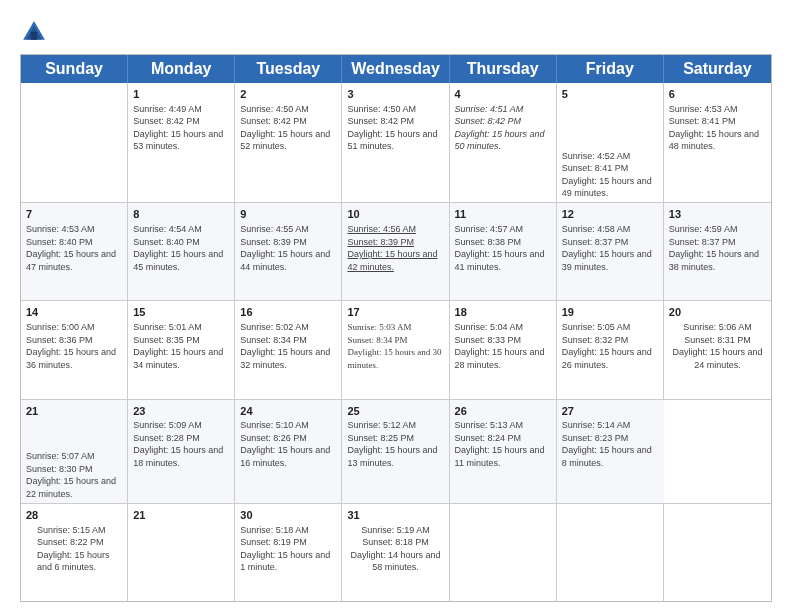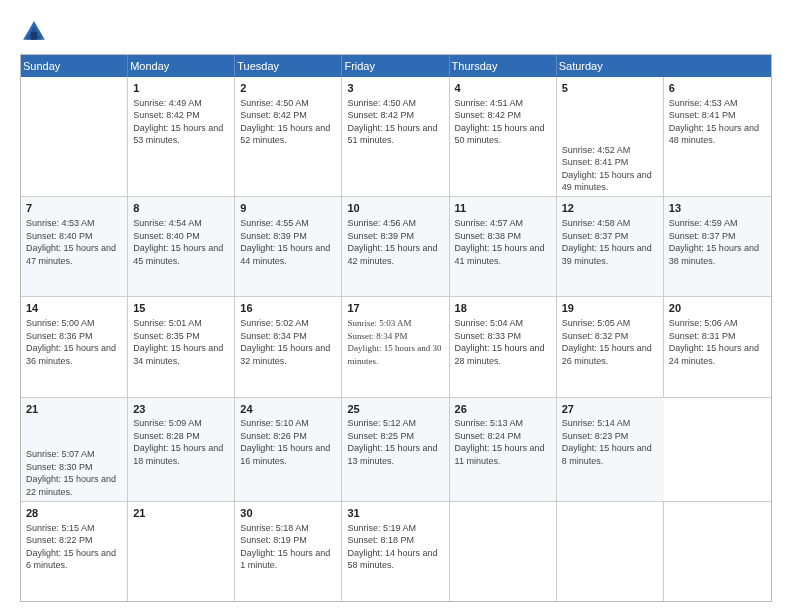--- a/index.html
+++ b/index.html
@@ -59,22 +59,23 @@
       flex-direction: column;
       border: 1px solid #bbb;
     }
     .cal-header {
       display: grid;
       grid-template-columns: repeat(7, 1fr);
       background: #2f6bb5;
     }
     .cal-header-cell {
       color: #fff;
-      font-size: 11px;
-      font-weight: normal;
+      font-size: 16px;
+      font-weight: bold;
+      text-align: center;
       padding: 5px 2px;
       border-right: 1px solid #5589cc;
     }
     .cal-header-cell:last-child { border-right: none; }
     .cal-body {
       flex: 1;
       display: flex;
       flex-direction: column;
     }
     .cal-row {
@@ -128,22 +129,23 @@
       <div class="main-title"></div>
       <div class="sub-title"></div>
     </div>
   </div>
 
   <div class="calendar">
     <div class="cal-header">
     <div class="cal-header-cell">Sunday</div>
         <div class="cal-header-cell">Monday</div>
         <div class="cal-header-cell">Tuesday</div>
+        <div class="cal-header-cell">Wednesday</div>
+        <div class="cal-header-cell">Thursday</div>
         <div class="cal-header-cell">Friday</div>
-        <div class="cal-header-cell">Thursday</div>
         <div class="cal-header-cell">Saturday</div>
       </div>
     <div class="cal-body">
     <div class="cal-row">
           <div class="cal-cell"></div>
           <div class="cal-cell">
             <span class="day-num">1</span>
             <div class="cell-text" style="white-space: pre-line;">Sunrise: 4:49 AM
 Sunset: 8:42 PM
 Daylight: 15 hours and 53 minutes.</div>
@@ -155,21 +157,21 @@
 Daylight: 15 hours and 52 minutes.</div>
           </div>
           <div class="cal-cell">
             <span class="day-num">3</span>
             <div class="cell-text" style="white-space: pre-line;">Sunrise: 4:50 AM
 Sunset: 8:42 PM
 Daylight: 15 hours and 51 minutes.</div>
           </div>
           <div class="cal-cell">
             <span class="day-num">4</span>
-            <div class="cell-text" style="white-space: pre-line;">Sunrise: 4:51 AM
+            <div class="cell-text" style="white-space: pre-line; font-style: italic;">Sunrise: 4:51 AM
 Sunset: 8:42 PM
 Daylight: 15 hours and 50 minutes.</div>
           </div>
           <div class="cal-cell">
             <span class="day-num">5</span>
             <div class="cell-text" style="white-space: pre-line; margin-top: 48px;">Sunrise: 4:52 AM
 Sunset: 8:41 PM
 Daylight: 15 hours and 49 minutes.</div>
           </div>
           <div class="cal-cell">
@@ -193,21 +195,21 @@
 Daylight: 15 hours and 45 minutes.</div>
           </div>
           <div class="cal-cell alt-bg">
             <span class="day-num">9</span>
             <div class="cell-text" style="white-space: pre-line;">Sunrise: 4:55 AM
 Sunset: 8:39 PM
 Daylight: 15 hours and 44 minutes.</div>
           </div>
           <div class="cal-cell alt-bg">
             <span class="day-num">10</span>
-            <div class="cell-text" style="white-space: pre-line;">Sunrise: 4:56 AM
+            <div class="cell-text" style="white-space: pre-line; text-decoration: underline;">Sunrise: 4:56 AM
 Sunset: 8:39 PM
 Daylight: 15 hours and 42 minutes.</div>
           </div>
           <div class="cal-cell alt-bg">
             <span class="day-num">11</span>
             <div class="cell-text" style="white-space: pre-line;">Sunrise: 4:57 AM
 Sunset: 8:38 PM
 Daylight: 15 hours and 41 minutes.</div>
           </div>
           <div class="cal-cell alt-bg">
@@ -255,21 +257,21 @@
 Daylight: 15 hours and 28 minutes.</div>
           </div>
           <div class="cal-cell">
             <span class="day-num">19</span>
             <div class="cell-text" style="white-space: pre-line;">Sunrise: 5:05 AM
 Sunset: 8:32 PM
 Daylight: 15 hours and 26 minutes.</div>
           </div>
           <div class="cal-cell">
             <span class="day-num">20</span>
-            <div class="cell-text" style="white-space: pre-line;">Sunrise: 5:06 AM
+            <div class="cell-text" style="white-space: pre-line; text-align: center;">Sunrise: 5:06 AM
 Sunset: 8:31 PM
 Daylight: 15 hours and 24 minutes.</div>
           </div>
         </div>
         <div class="cal-row">
           <div class="cal-cell alt-bg">
             <span class="day-num">21</span>
             <div class="cell-text" style="white-space: pre-line; margin-top: 32px;">Sunrise: 5:07 AM
 Sunset: 8:30 PM
 Daylight: 15 hours and 22 minutes.</div>
@@ -301,36 +303,36 @@
           <div class="cal-cell alt-bg">
             <span class="day-num">27</span>
             <div class="cell-text" style="white-space: pre-line;">Sunrise: 5:14 AM
 Sunset: 8:23 PM
 Daylight: 15 hours and 8 minutes.</div>
           </div>
         </div>
         <div class="cal-row">
           <div class="cal-cell">
             <span class="day-num">28</span>
-            <div class="cell-text" style="white-space: pre-line;">Sunrise: 5:15 AM
+            <div class="cell-text" style="white-space: pre-line; margin-left: 11px;">Sunrise: 5:15 AM
 Sunset: 8:22 PM
 Daylight: 15 hours and 6 minutes.</div>
           </div>
           <div class="cal-cell">
             <span class="day-num">21</span>
           </div>
           <div class="cal-cell">
             <span class="day-num">30</span>
             <div class="cell-text" style="white-space: pre-line;">Sunrise: 5:18 AM
 Sunset: 8:19 PM
 Daylight: 15 hours and 1 minute.</div>
           </div>
           <div class="cal-cell">
             <span class="day-num">31</span>
-            <div class="cell-text" style="white-space: pre-line;">Sunrise: 5:19 AM
+            <div class="cell-text" style="white-space: pre-line; text-align: center;">Sunrise: 5:19 AM
 Sunset: 8:18 PM
 Daylight: 14 hours and 58 minutes.</div>
           </div>
           <div class="cal-cell"></div>
           <div class="cal-cell"></div>
           <div class="cal-cell"></div>
         </div>
       </div>
   </div>
 </div>

